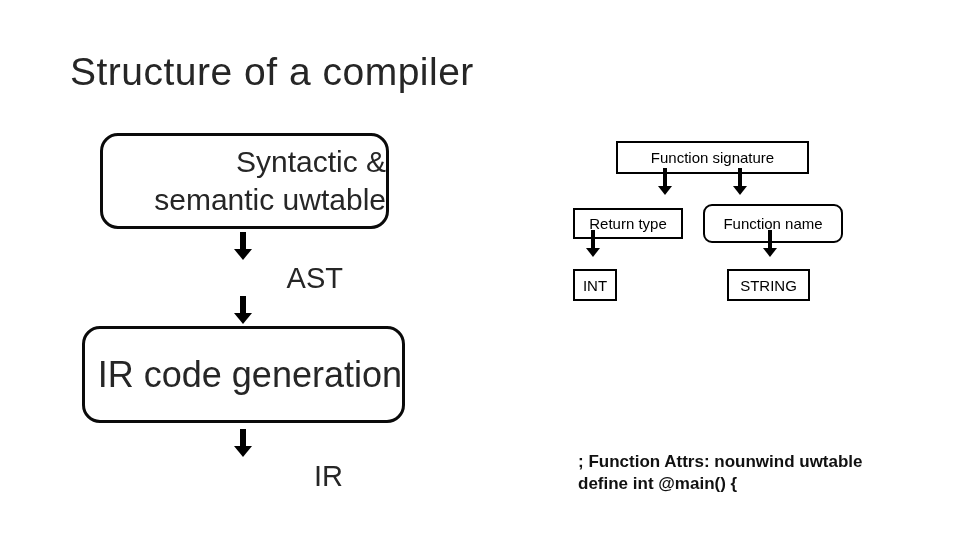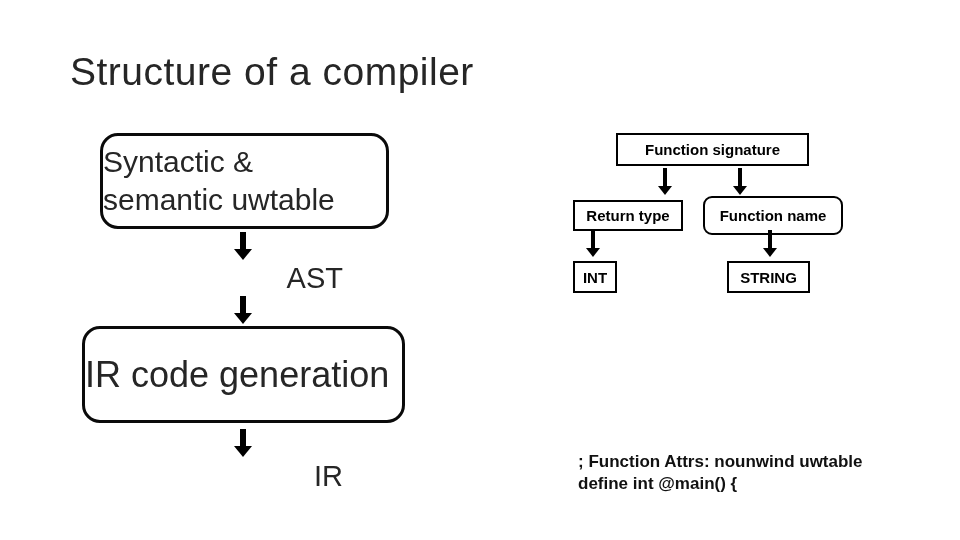--- a/index.html
+++ b/index.html
@@ -12,21 +12,21 @@
   .title {
     position:absolute; left:70px; top:50px; margin:0;
     font-size:39px; font-weight:400; color:#262626; letter-spacing:0.5px;
     white-space:nowrap;
   }
 
   
   .rounded-box {
     position:absolute; box-sizing:border-box; background:#ffffff;
     border:3px solid #0a0a0a; border-radius:18px;
-    display:flex; flex-direction:column; align-items:flex-start; justify-content:center;
+    display:flex; flex-direction:column; align-items:flex-end; justify-content:center;
     text-align:center; color:#262626;
   }
   .box-analysis { left:100px; top:133px; width:289px; height:96px; font-size:30px; line-height:38px; }
   .box-ircodegen { left:82px; top:326px; width:323px; height:97px; font-size:36px; }
 
   
   .flow-label {
     position:absolute; width:200px; left:143px; text-align:right;
     font-size:29px; color:#262626; white-space:nowrap;
   }
@@ -47,21 +47,21 @@
   .arrow-a { left:658px; top:168px; }
   .arrow-b { left:733px; top:168px; }
   .arrow-c { left:586px; top:230px; }
   .arrow-d { left:763px; top:230px; }
 
   
   .rect-box {
     position:absolute; box-sizing:border-box; background:#ffffff;
     border:2px solid #000000;
     display:flex; align-items:center; justify-content:center;
-    font-size:15px; font-weight:bold; color:#000000; white-space:nowrap;
+    font-size:15px; font-weight:normal; color:#000000; white-space:nowrap;margin-top:8px;
   }
   .box-fs  { left:616px; top:133px; width:193px; height:33px; }
   .box-rt  { left:573px; top:200px; width:110px; height:31px; }
   .box-fn  { left:703px; top:196px; width:140px; height:39px;border-radius:9px; }
   .box-int { left:573px; top:261px; width:44px;  height:32px; }
   .box-str { left:727px; top:261px; width:83px;  height:32px; }
 
   
   .code {
     position:absolute; left:578px; top:451px;

